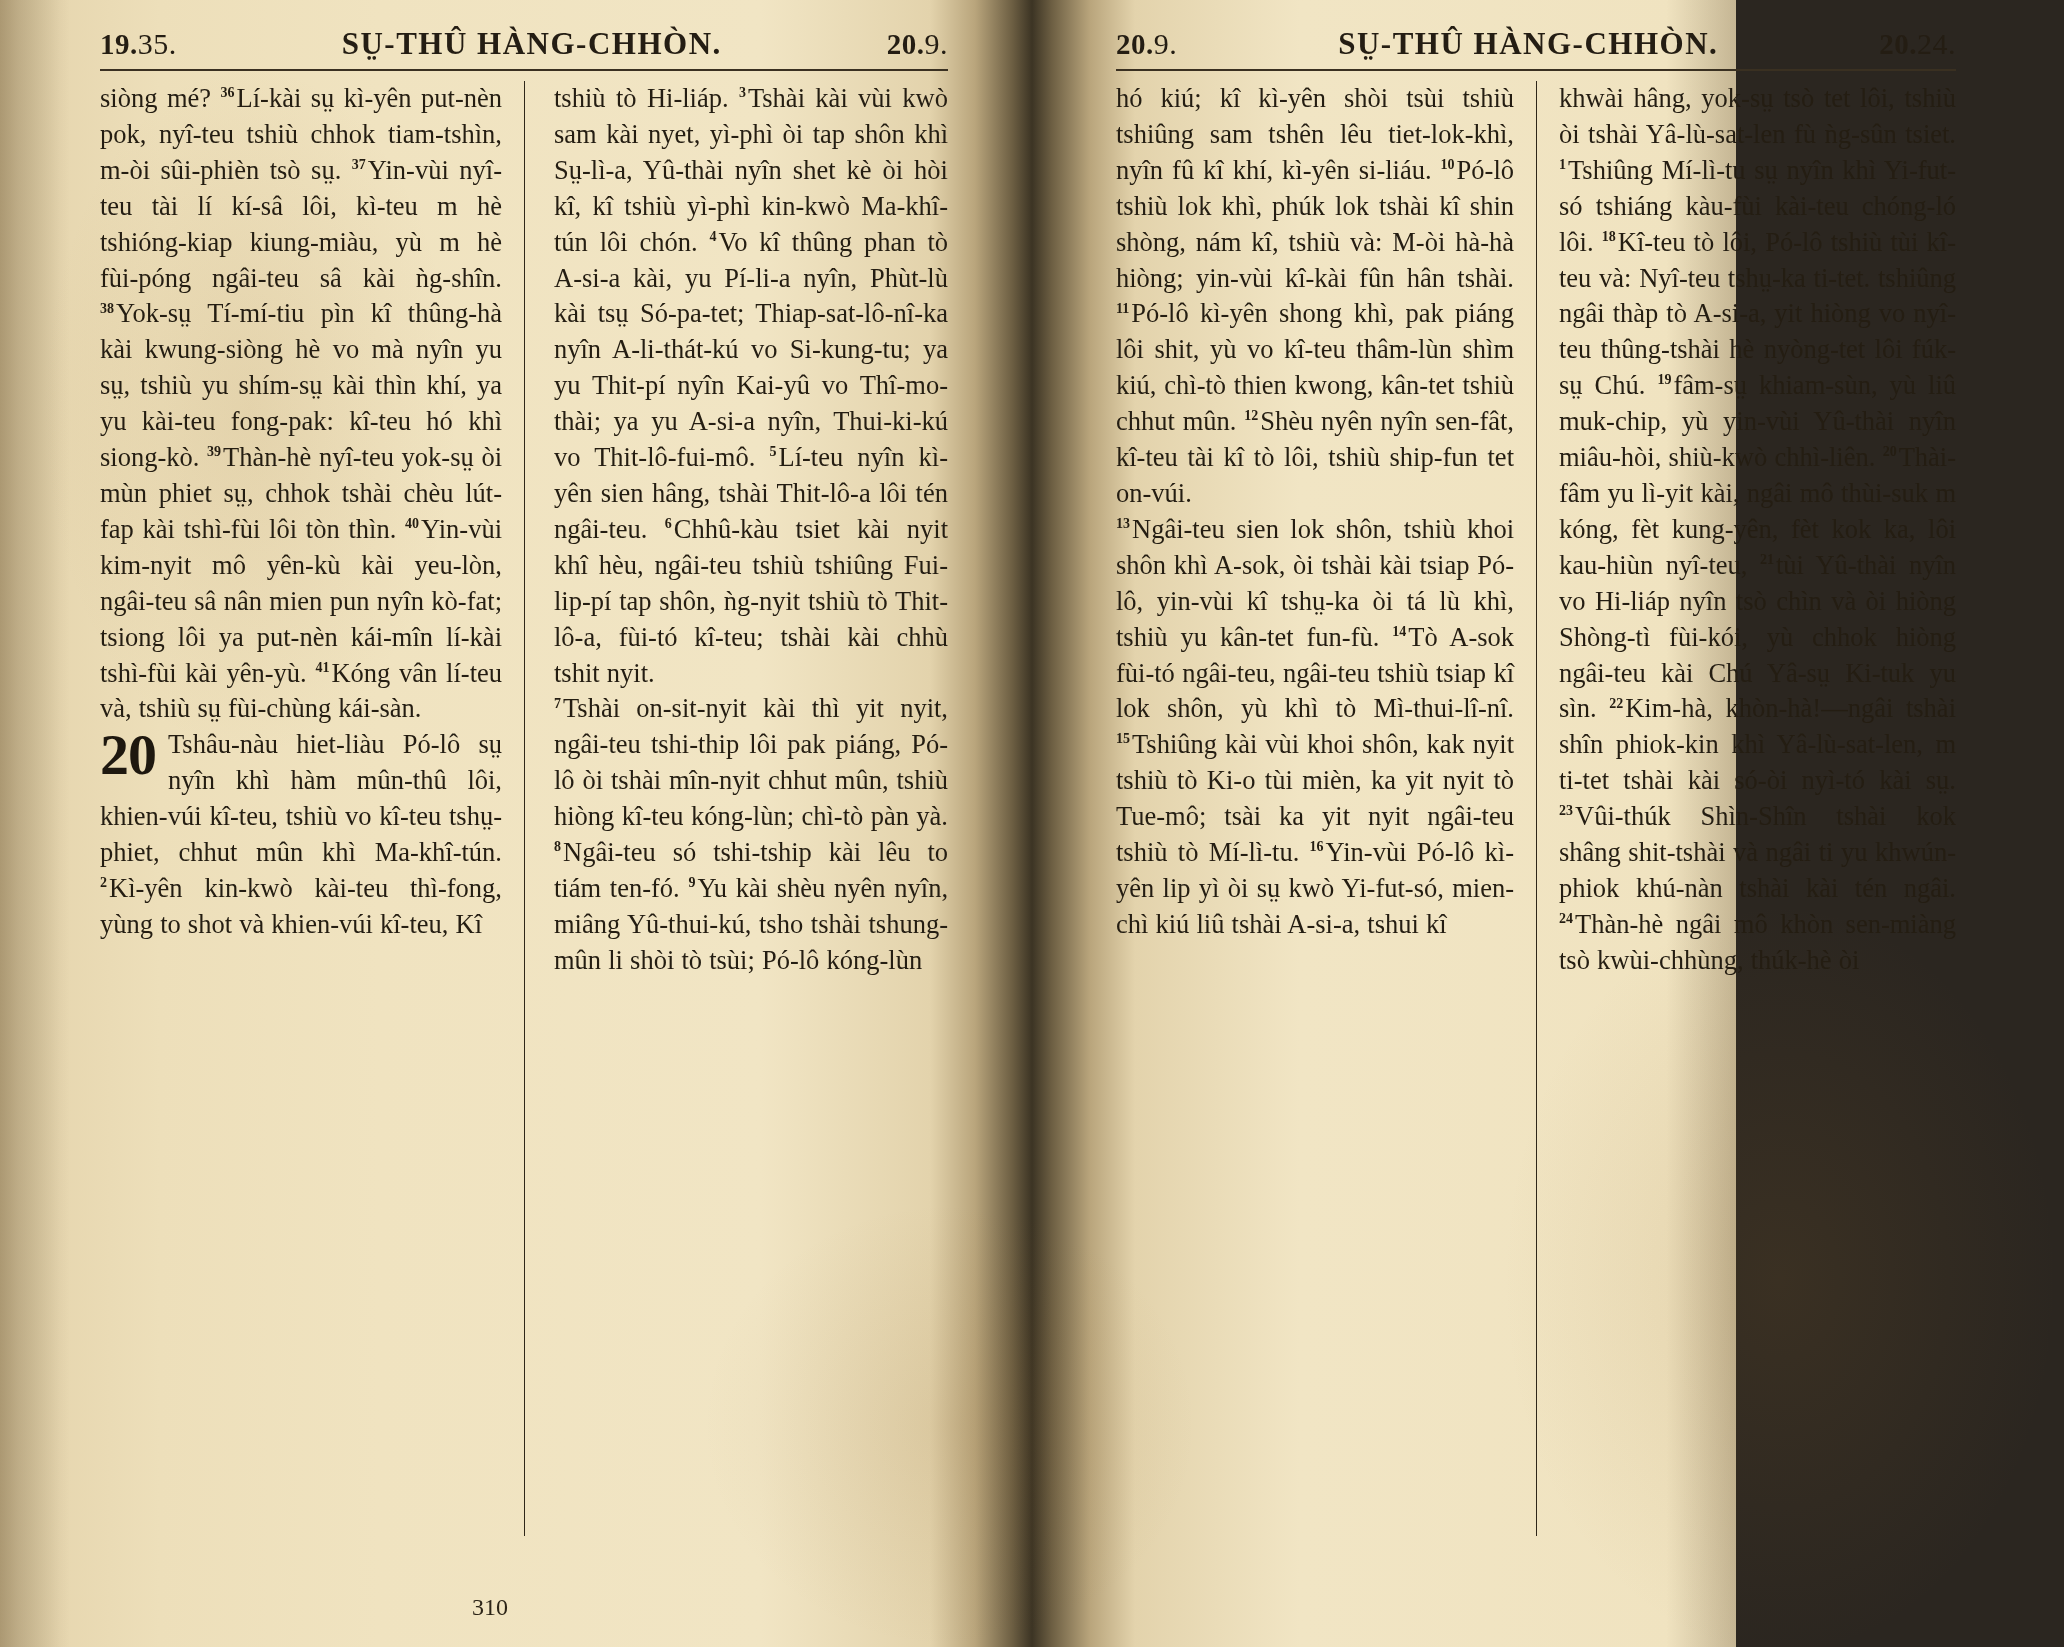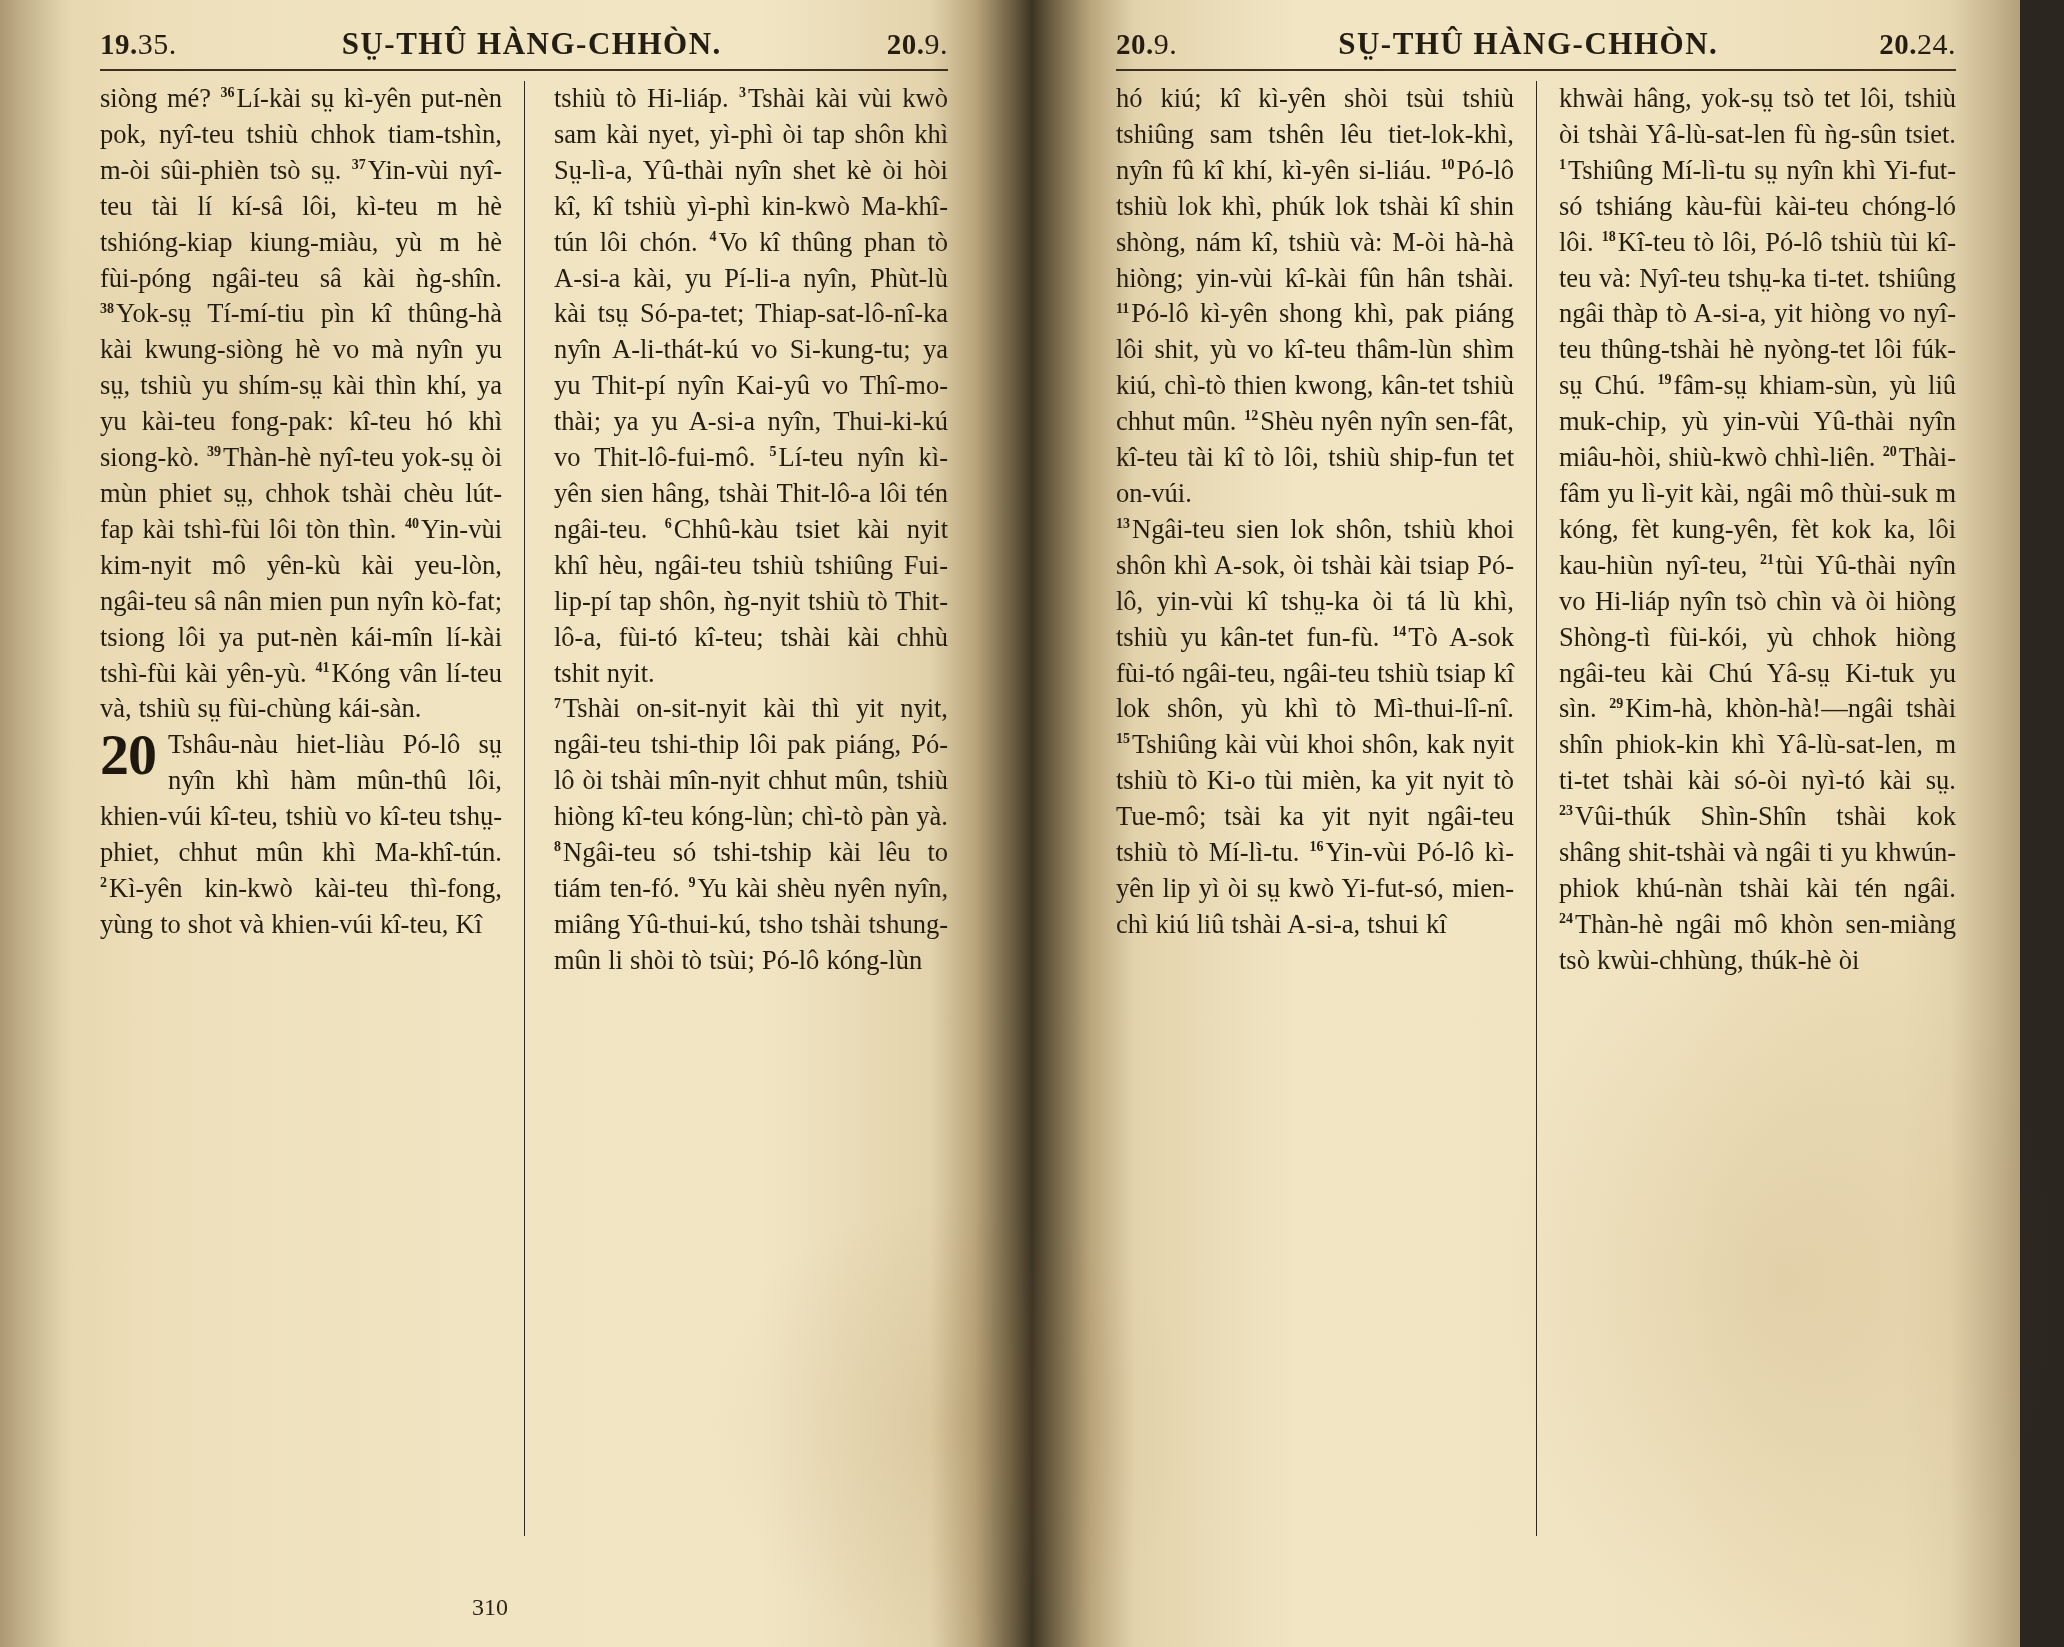--- a/index.html
+++ b/index.html
@@ -9,21 +9,21 @@
   }
   body {
     width: 2064px;
     height: 1647px;
     overflow: hidden;
     font-family: "Liberation Serif", serif;
   }
 
   .book {
     position: relative;
-    width: 2020px;
+    width: 1736px;
     height: 1647px;
     background:
       linear-gradient(90deg,
         #cbb88f 0px, #d8c79f 18px,
         #e7d7b0 60px, #eddfba 160px,
         #f0e3c0 380px, #f1e5c4 760px,
         #e3d3ac 930px, #b9a57c 975px,
         #6d5f43 1012px, #3c3424 1032px,
         #6d5f43 1052px, #b9a57c 1090px,
         #e3d3ac 1135px, #f1e5c4 1300px,
@@ -222,21 +222,21 @@
         </p>
       </div>
 
       <div class="col">
         <p><span>khwài hâng, yok-sṳ tsò tet lôi, tshiù òi tshài Yâ-lù-sat-len fù ǹg-sûn tsiet.</span>
           <span class="vn">1</span><span>Tshiûng Mí-lì-tu sṳ nyîn khì Yi-fut-só tshiáng kàu-fùi kài-teu chóng-ló lôi.</span>
           <span class="vn">18</span><span>Kî-teu tò lôi, Pó-lô tshiù tùi kî-teu và: Nyî-teu tshṳ-ka ti-tet. tshiûng ngâi thàp tò A-si-a, yit hiòng vo nyî-teu thûng-tshài hè nyòng-tet lôi fúk-sṳ Chú.</span>
           <span class="vn">19</span><span>fâm-sṳ khiam-sùn, yù liû muk-chip, yù yin-vùi Yû-thài nyîn miâu-hòi, shiù-kwò chhì-liên.</span>
           <span class="vn">20</span><span>Thài-fâm yu lì-yit kài, ngâi mô thùi-suk m kóng, fèt kung-yên, fèt kok ka, lôi kau-hiùn nyî-teu,</span>
           <span class="vn">21</span><span>tùi Yû-thài nyîn vo Hi-liáp nyîn tsò chìn và òi hiòng Shòng-tì fùi-kói, yù chhok hiòng ngâi-teu kài Chú Yâ-sṳ Ki-tuk yu sìn.</span>
-          <span class="vn">29</span><span>Kim-hà, khòn-hà!—ngâi tshài shîn phiok-kin khì Yâ-lù-sat-len, m ti-tet tshài kài só-òi nyì-tó kài sṳ.</span>
+          <span class="vn">22</span><span>Kim-hà, khòn-hà!—ngâi tshài shîn phiok-kin khì Yâ-lù-sat-len, m ti-tet tshài kài só-òi nyì-tó kài sṳ.</span>
           <span class="vn">23</span><span>Vûi-thúk Shìn-Shîn tshài kok shâng shit-tshài và ngâi ti yu khwún-phiok khú-nàn tshài kài tén ngâi.</span>
           <span class="vn">24</span><span>Thàn-hè ngâi mô khòn sen-miàng tsò kwùi-chhùng, thúk-hè òi</span>
           <span class="vn"></span><span></span>
         </p>
       </div>
     </div>
 
   </div>
 </div>
 

